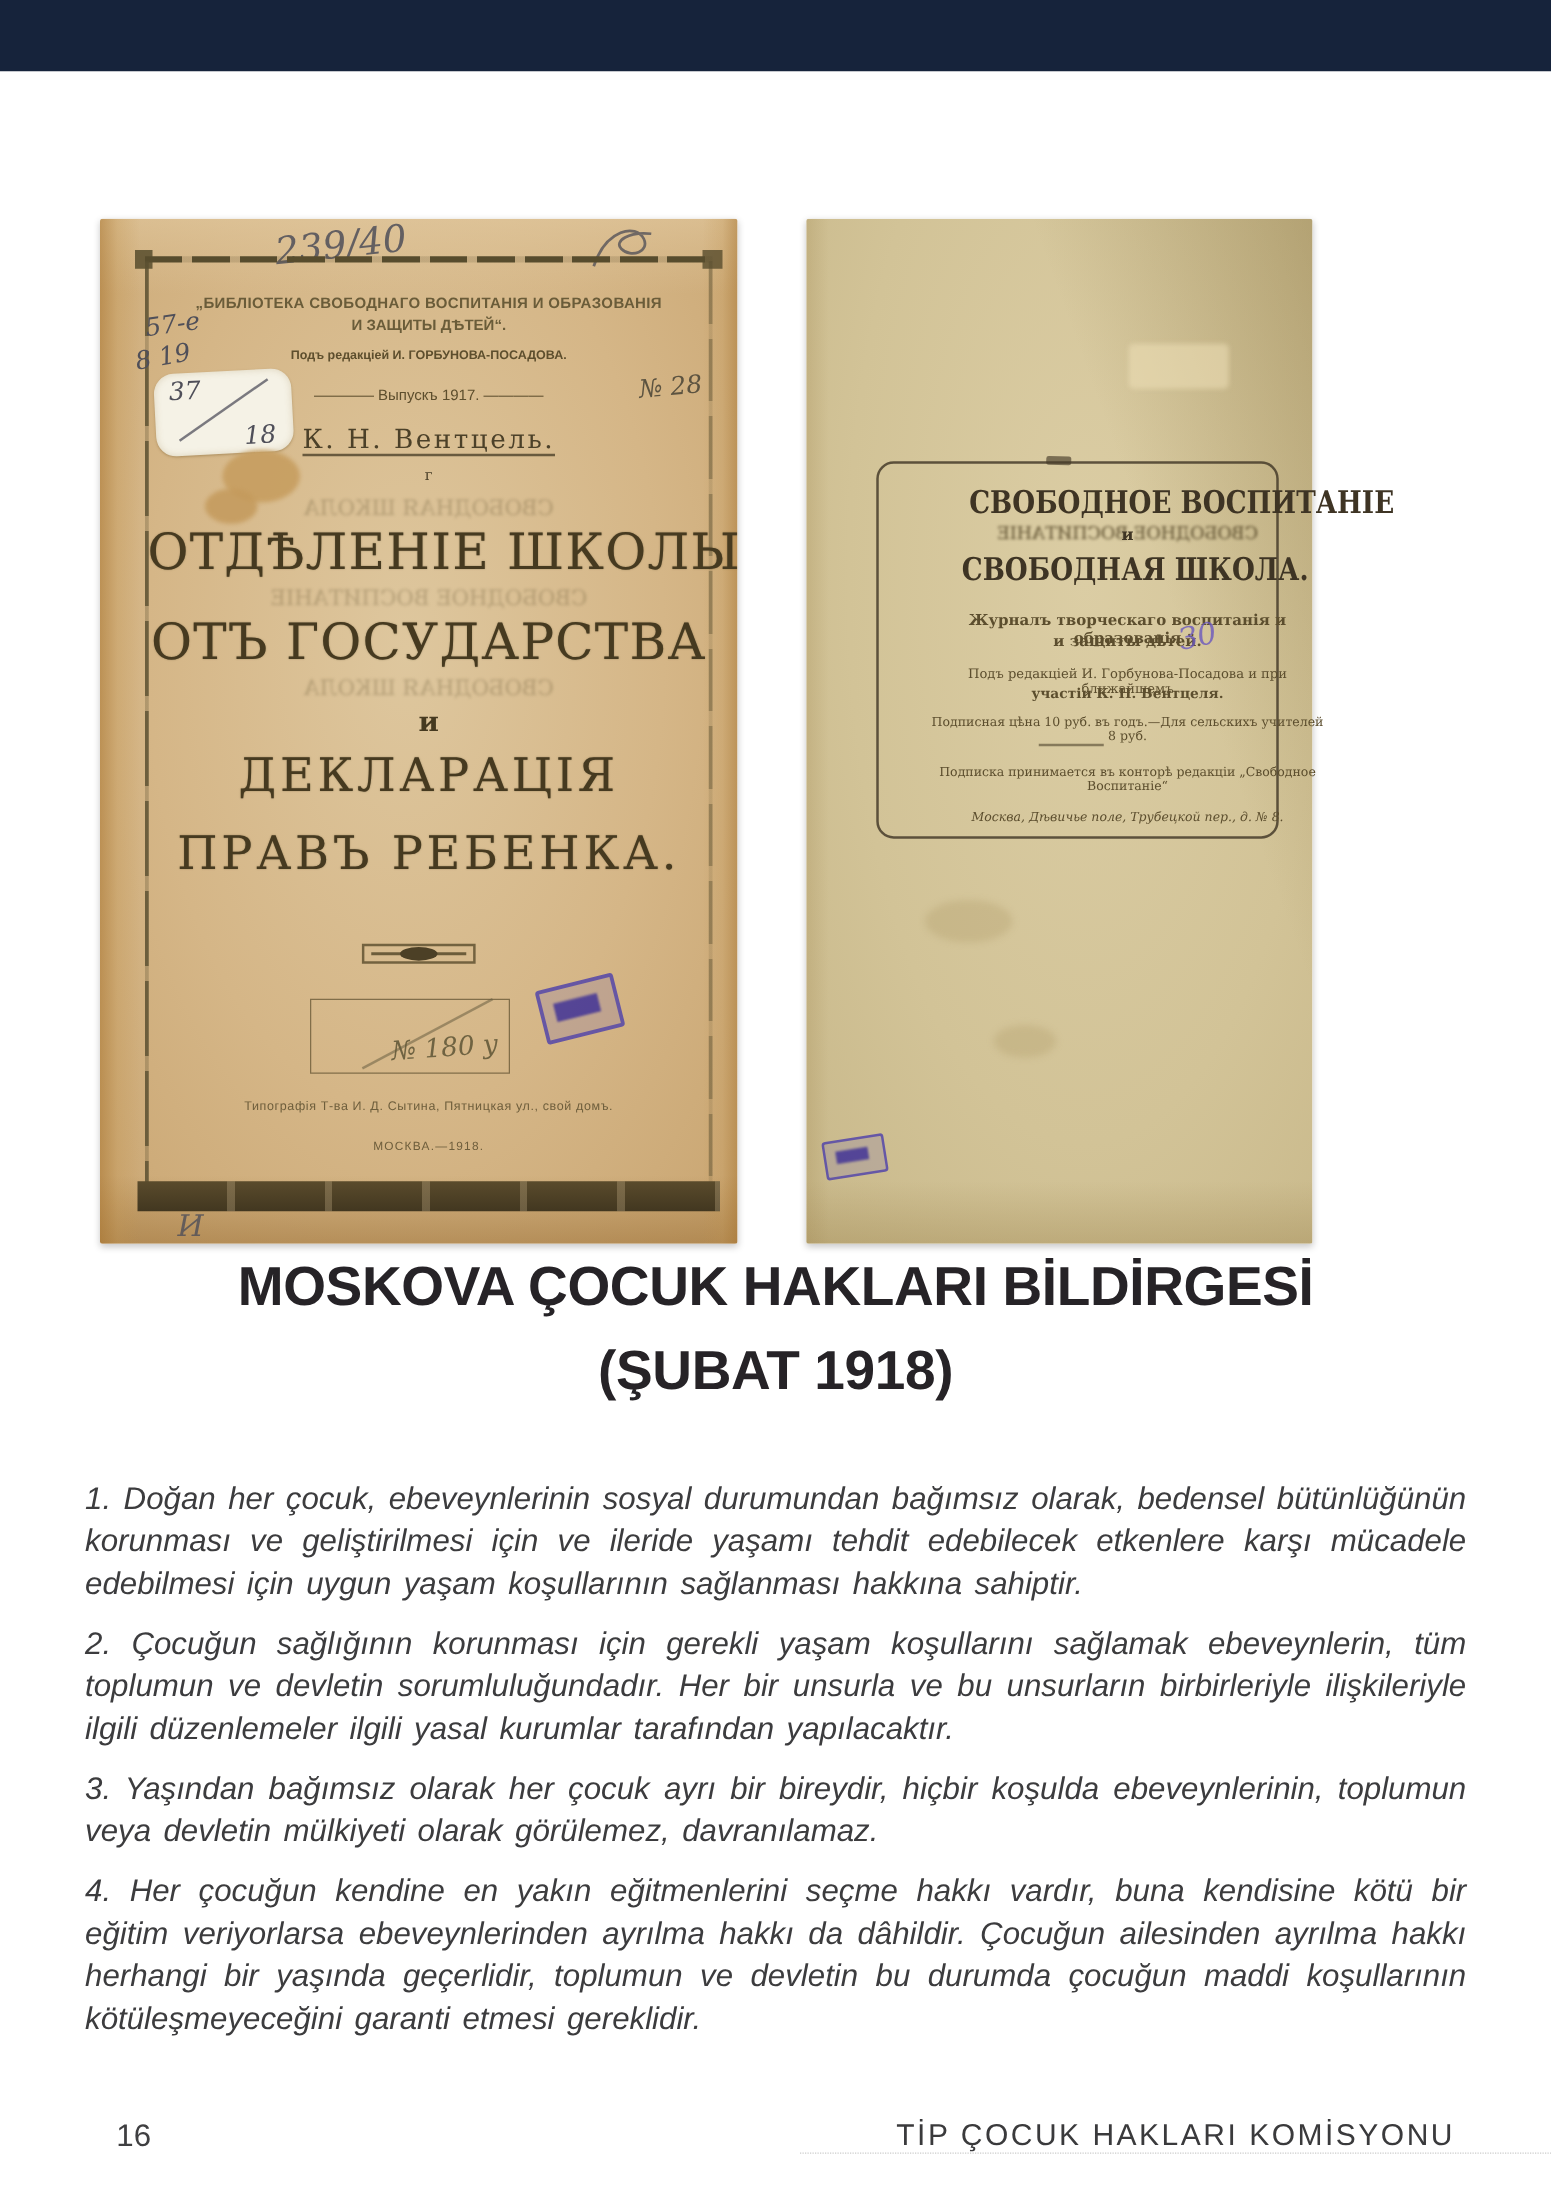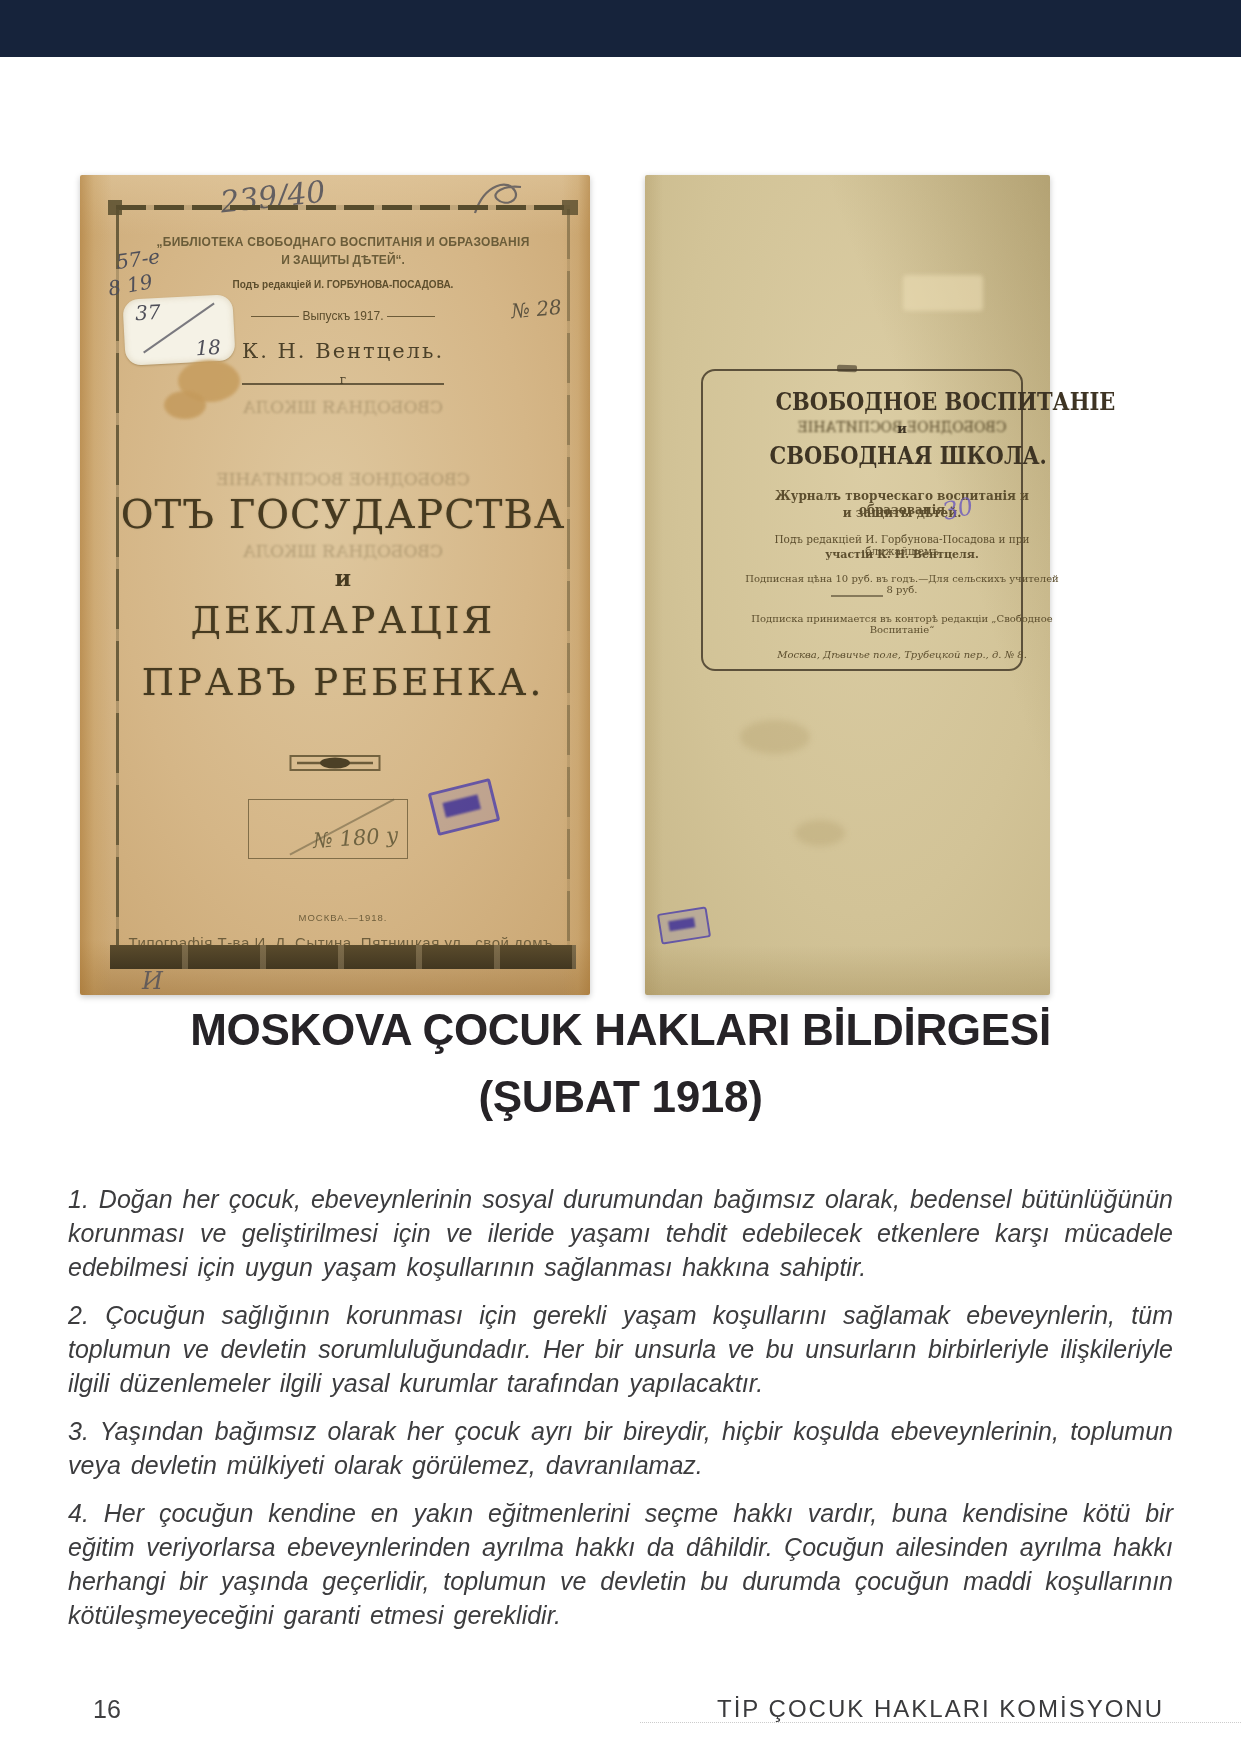--- a/index.html
+++ b/index.html
@@ -121,25 +121,26 @@
       <span class="label-line"></span>
       <span class="abs script" style="right:14px;bottom:2px;font-size:20px;">18</span>
     </div>
     <div class="abs stain1"></div>
     <div class="abs stain2"></div>
 
     <div class="abs script" style="right:28px;top:122px;font-size:20px;transform:rotate(-5deg);color:#5c5340;">№ 28</div>
 
     <div class="cline" style="top:164px;">
       <span class="serif" style="display:inline-block;font-size:21px;letter-spacing:2px;color:#4c4129;
-            border-bottom:2px solid rgba(76,65,41,.8);padding-bottom:20px;text-align:right;">К. Н. Вентцель.</span>
+            border-bottom:2px solid rgba(76,65,41,.8);padding-bottom:0;text-align:right;">К. Н. Вентцель.</span>
     </div>
     <div class="cline serif" style="top:198px;font-size:12px;color:#4c4129;">г</div>
 
     <div class="cline serif ghost" style="top:222px;font-size:17px;">СВОБОДНАЯ ШКОЛА</div>
+    <div class="cline bigtitle" style="top:244px;font-size:40px;">ОТДѢЛЕНІЕ ШКОЛЫ</div>
     <div class="cline serif ghost" style="top:294px;font-size:17px;">СВОБОДНОЕ ВОСПИТАНІЕ</div>
     <div class="cline bigtitle" style="top:316px;font-size:40px;">ОТЪ ГОСУДАРСТВА</div>
     <div class="cline serif ghost" style="top:366px;font-size:17px;">СВОБОДНАЯ ШКОЛА</div>
     <div class="cline serif" style="top:390px;font-size:22px;font-weight:bold;color:#463a20;">и</div>
     <div class="cline bigtitle" style="top:486px;font-size:37px;letter-spacing:3px;">ПРАВЪ РЕБЕНКА.</div>
     <div class="cline bigtitle" style="top:424px;font-size:37px;letter-spacing:3px;">ДЕКЛАРАЦІЯ</div>
 
     <svg class="abs" style="left:50%;margin-left:-46px;top:578px;" width="92" height="20" viewBox="0 0 92 20">
       <rect x="1.5" y="3" width="89" height="14" fill="none" stroke="#5a4c2c" stroke-width="2" opacity=".8"></rect>
       <line x1="8" y1="10" x2="84" y2="10" stroke="#5a4c2c" stroke-width="2.5" opacity=".85"></line>
@@ -149,21 +150,21 @@
     <div class="abs stampbox">
       <span class="stampbox-diag"></span>
       <span class="abs script" style="left:64px;top:26px;font-size:21px;white-space:nowrap;
             color:rgba(100,90,58,.9);transform:rotate(-4deg);">№ 180 у</span>
     </div>
 
     <div class="abs purple-stamp" style="left:352px;top:610px;width:58px;height:38px;transform:rotate(-14deg);">
       <span class="purple-core" style="left:9px;top:10px;width:36px;height:15px;"></span>
     </div>
 
-    <div class="cline blur04" style="top:759px;font-size:15px;letter-spacing:.5px;color:#6e5e3c;">Типографія Т-ва И. Д. Сытина, Пятницкая ул., свой домъ.</div>
+    <div class="cline blur04" style="top:705px;font-size:10px;letter-spacing:.5px;color:#6e5e3c;">Типографія Т-ва И. Д. Сытина, Пятницкая ул., свой домъ.</div>
     <div class="cline blur04" style="top:737px;font-size:9.5px;letter-spacing:1px;color:#6e5e3c;">МОСКВА.—1918.</div>
 
     <div class="abs lc-band"></div>
     <div class="abs script" style="left:62px;top:792px;font-size:24px;opacity:.8;">И</div>
   </div>
 
   <div class="cover cover-right">
     <div class="abs rc-light-patch"></div>
 
     <div class="abs rc-box"></div>

